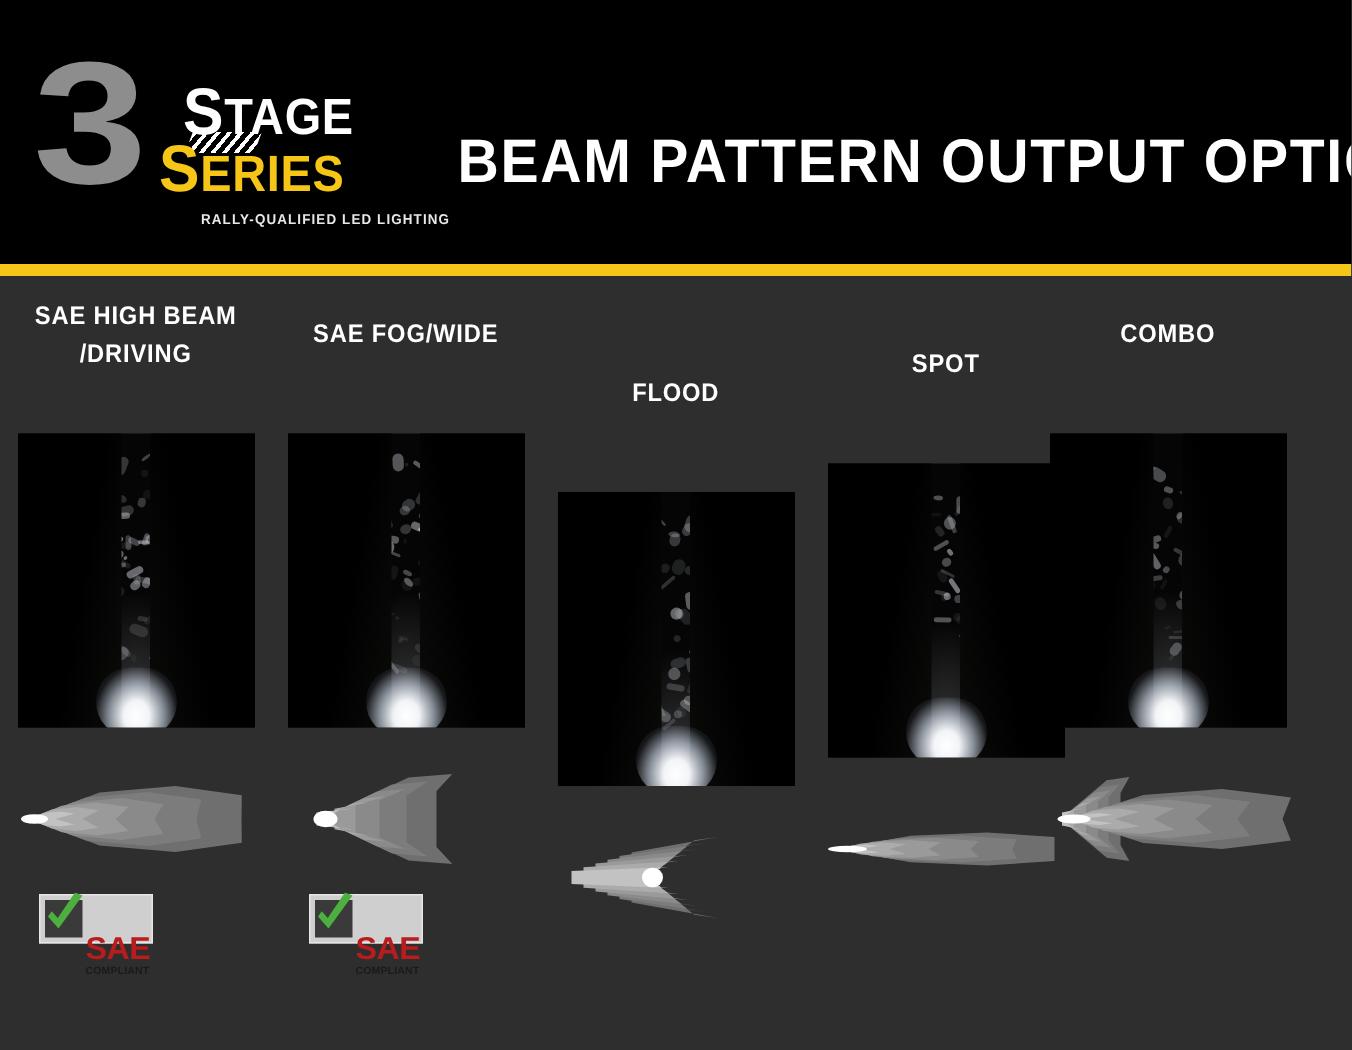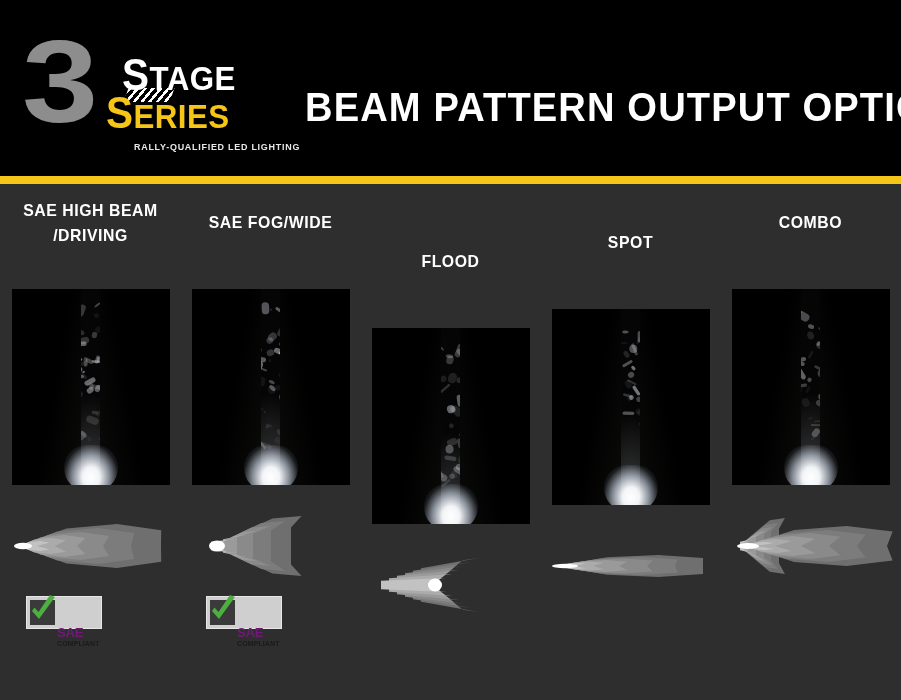--- a/index.html
+++ b/index.html
@@ -93,21 +93,21 @@
     background:#cfcfcf;border:1px solid #e6e6e6;box-sizing:border-box;
     display:flex;align-items:center;padding:2px 3px;
   }
   .sae .chkbox{
     width:25px;height:25px;background:#3a3a3a;flex:0 0 25px;
     position:relative;margin-right:2px;
   }
   .sae .chkbox svg{position:absolute;left:-2px;top:-5px;}
   .sae .txt{flex:1;line-height:1;}
   .sae .sae-word{
-    display:block;color:#701a75;font-size:13px;font-weight:bold;
+    display:block;color:#b91c1c;font-size:21px;font-weight:bold;
     letter-spacing:-0.3px;font-family:"Liberation Sans","DejaVu Sans",sans-serif;
     transform:scaleX(1.02);transform-origin:left;margin-top:48px;
   }
   .sae .comp-word{
     display:block;color:#1a1a1a;font-size:7px;font-weight:bold;
     letter-spacing:0.1px;margin-top:1px;
     font-family:"Liberation Sans","DejaVu Sans",sans-serif;
   }
 </style>
 </head>
@@ -691,21 +691,21 @@
             <polygon points="16,46 64,37.2 115.2,35 160,38.08 160,46 160,53.92 115.2,57 64,54.8" fill="#6f6f6f"></polygon>
             <polygon points="16,46 55.6,38.8 97.84,37 134.8,39.52 132,46 134.8,52.48 97.84,55 55.6,53.2" fill="#7c7c7c"></polygon>
             <polygon points="16,46 47.2,40 80.48,38.5 109.60000000000001,40.6 104,46 109.60000000000001,51.4 80.48,53.5 47.2,52" fill="#8a8a8a"></polygon>
             <polygon points="16,46 38.8,41.2 63.12,40 84.4,41.68 76,46 84.4,50.32 63.12,52 38.8,50.8" fill="#9a9a9a"></polygon>
             <polygon points="16,46 31,42.4 47,41.5 61,42.76 50,46 61,49.24 47,50.5 31,49.6" fill="#ababab"></polygon>
             <polygon points="16,46 25,43.6 34.6,43 43,43.84 30,46 43,48.16 34.6,49 25,48.4" fill="#c2c2c2"></polygon>
             <ellipse cx="22" cy="46" rx="13" ry="2.2" fill="#ffffff"></ellipse>
           </svg>
         </div>
       </div>
-      <div class="col" style="left: 720px; width: 181px;">
+      <div class="col" style="left: 688px; width: 181px;">
         <div class="col-label">
           <div>COMBO</div>
         </div>
         <div class="photo">
           <div class="sky"></div>
           <div class="beamcore"></div>
           <svg class="foliage" viewBox="0 0 158 196" preserveAspectRatio="none">
             <rect x="125.5" y="127.6" width="11.9" height="4.7" rx="2.4" fill="rgba(232,236,244,0.240)" transform="rotate(58 131.5 130.0)"></rect>
             <rect x="118.9" y="144.0" width="10.8" height="2.8" rx="1.4" fill="rgba(232,236,244,0.082)" transform="rotate(34 124.3 145.5)"></rect>
             <rect x="124.8" y="144.9" width="5.7" height="2.0" rx="1.0" fill="rgba(232,236,244,0.180)" transform="rotate(15 127.6 145.9)"></rect>

